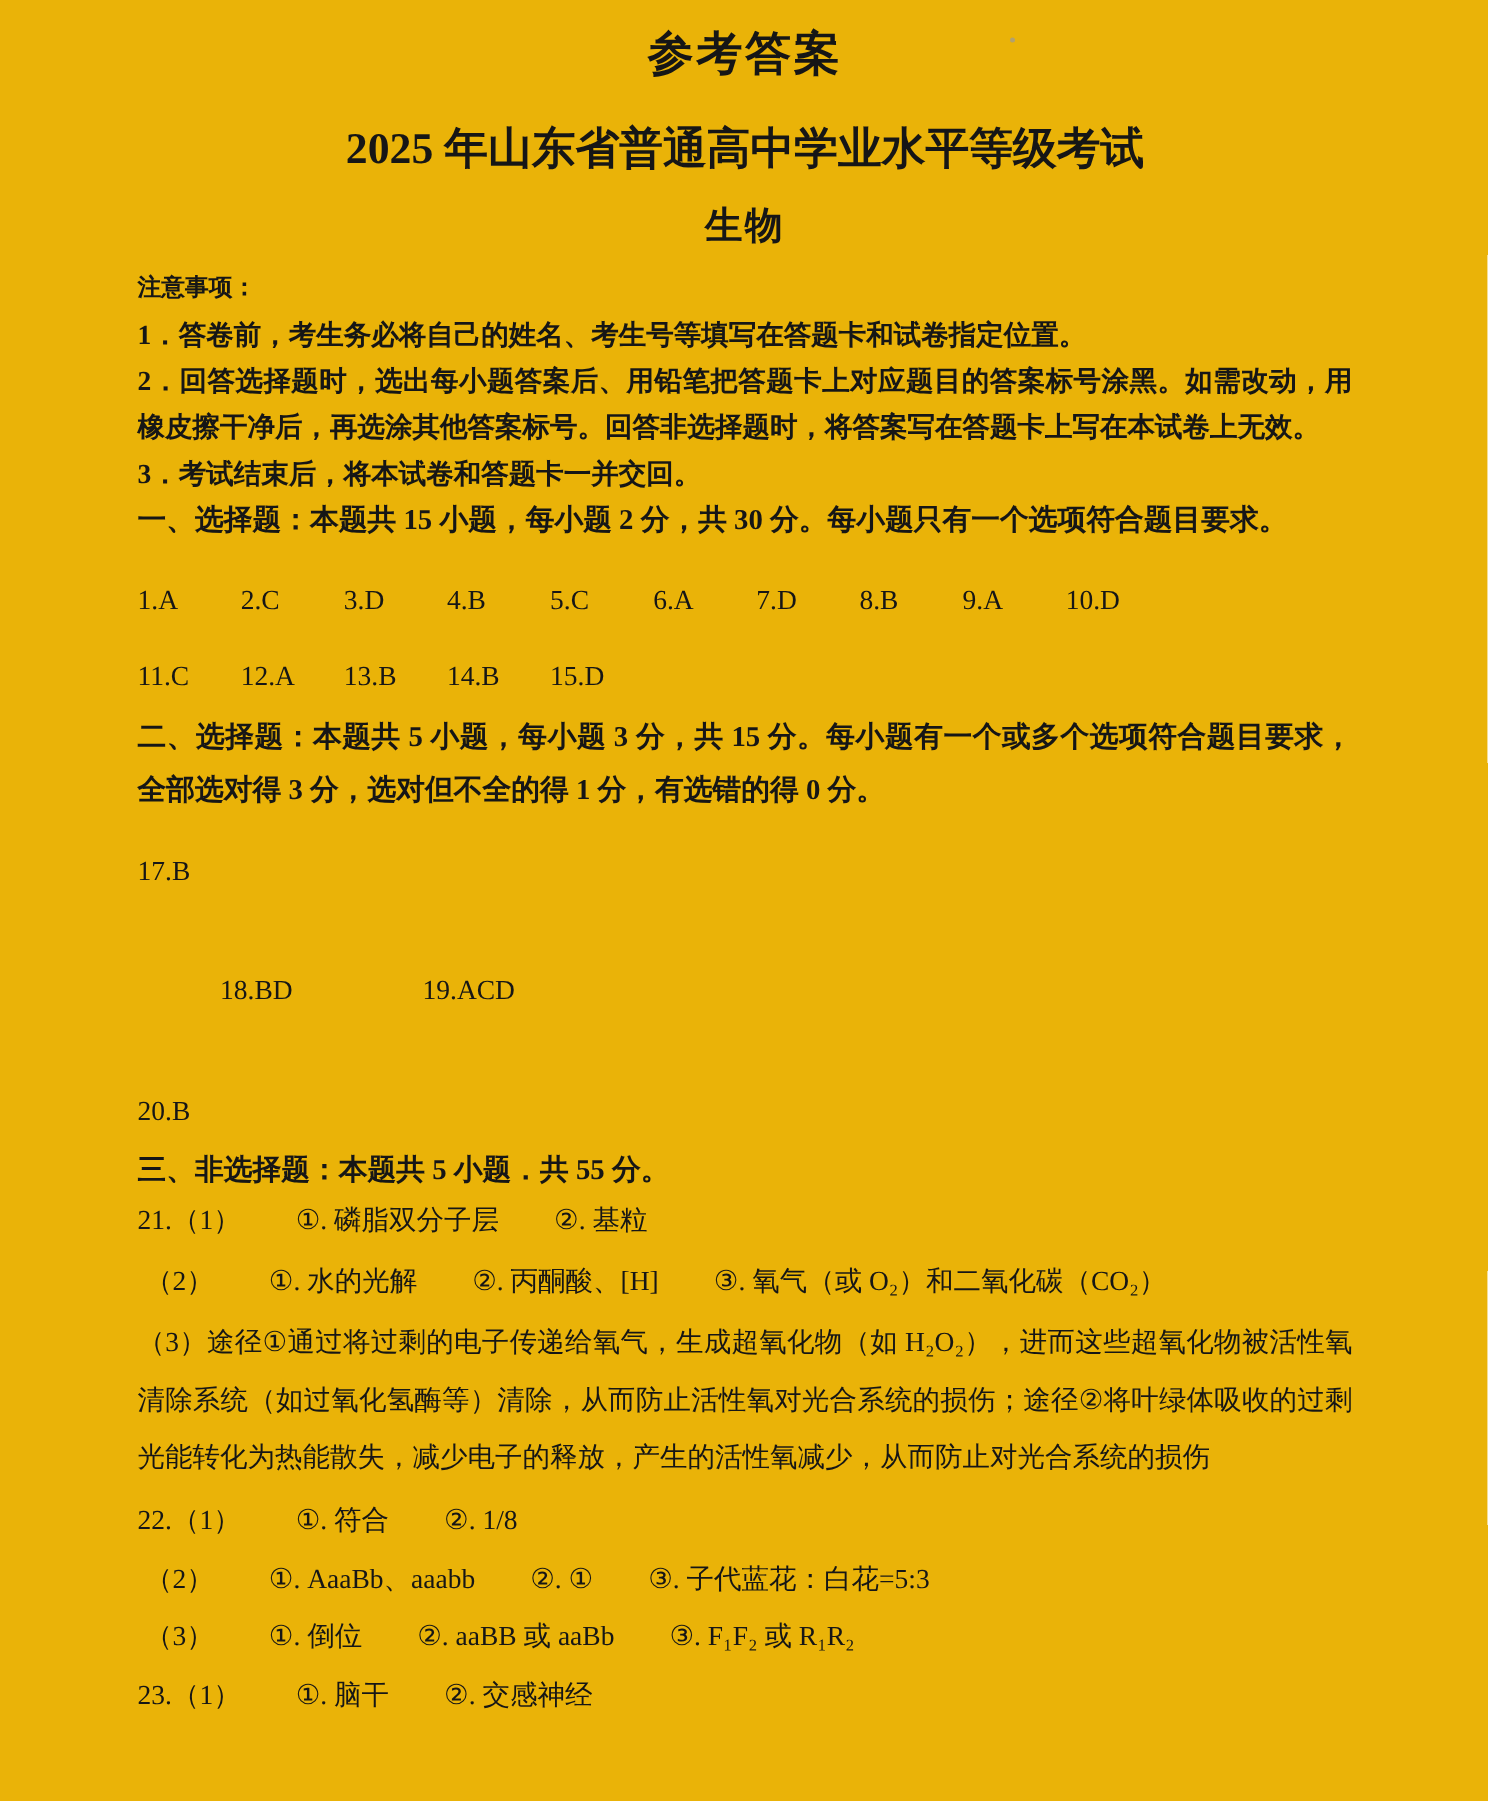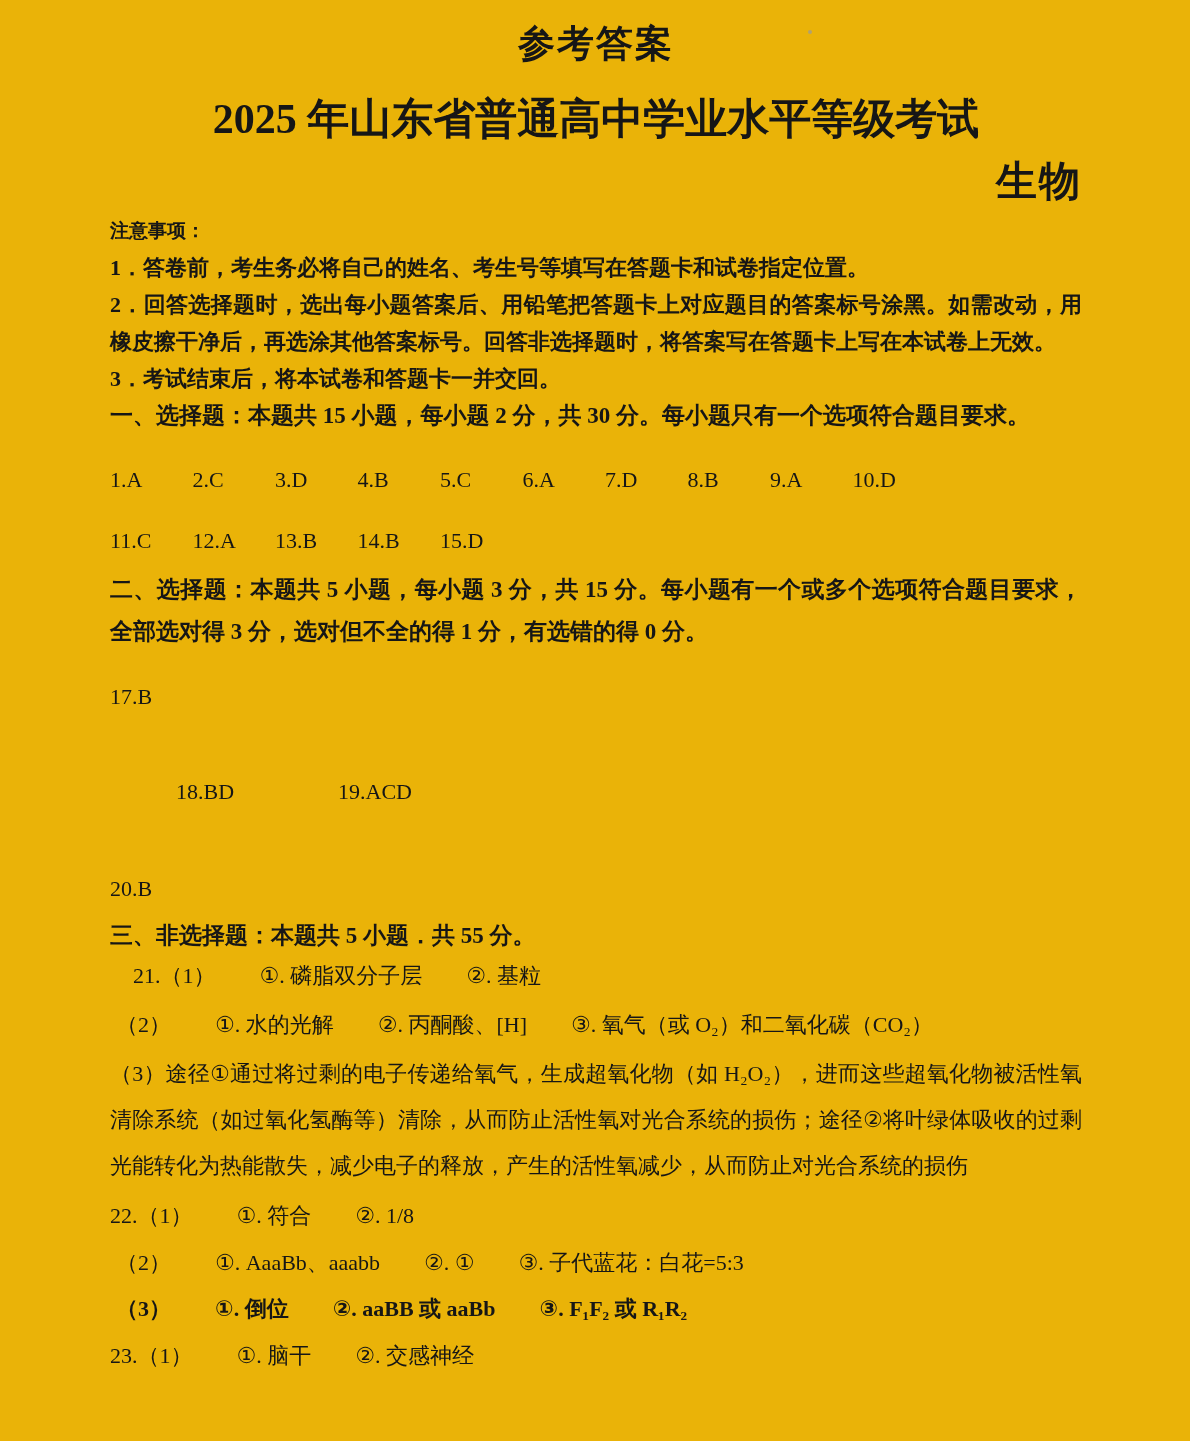--- a/index.html
+++ b/index.html
@@ -17,31 +17,30 @@
   .center { text-align: center; }
   .doc-title {
     margin: 0;
     font-size: 37px;
     font-weight: 700;
     line-height: 44px;
     letter-spacing: 2px;
   }
   .exam-title {
     margin: 34px 0 0 0;
-    font-size: 42px;
+    font-size: 35px;
     font-weight: 700;
     line-height: 38px;
   }
   .subject-title {
     margin: 24px 0 0 0;
-    font-size: 41px;
+    font-size: 30px;
     font-weight: 700;
     line-height: 38px;
     letter-spacing: 2px;
-    text-align: right;
   }
   .notes-heading {
     margin: 12px 0 0 0;
     font-size: 19px;
     font-weight: 700;
     line-height: 37px;
   }
   .note {
     margin: 0;
     font-size: 22px;
@@ -79,23 +78,23 @@
   .gap18 { margin-top: 21px; }
   .gap20 { margin-top: 23px; }
   .w162 { display: inline-block; width: 162px; margin-left: 44px; }
   .free {
     margin: 0;
     font-size: 22px;
     line-height: 37px;
     white-space: pre-wrap;
   }
   .free.sub { padding-left: 6px; }
-  .m3  { margin-top: 3px; margin-left: 23px; }
+  .m3  { margin-top: 3px; }
   .m8  { margin-top: 8px; }
-  .m9  { margin-top: 9px; font-weight: bold; }
+  .m9  { margin-top: 9px; }
   .m10 { margin-top: 10px; }
   .m12 { margin-top: 12px; }
   .para {
     margin: 8px 0 0 0;
     font-size: 22px;
     line-height: 46px;
     text-align: justify;
     white-space: pre-wrap;
   }
   .speck {

